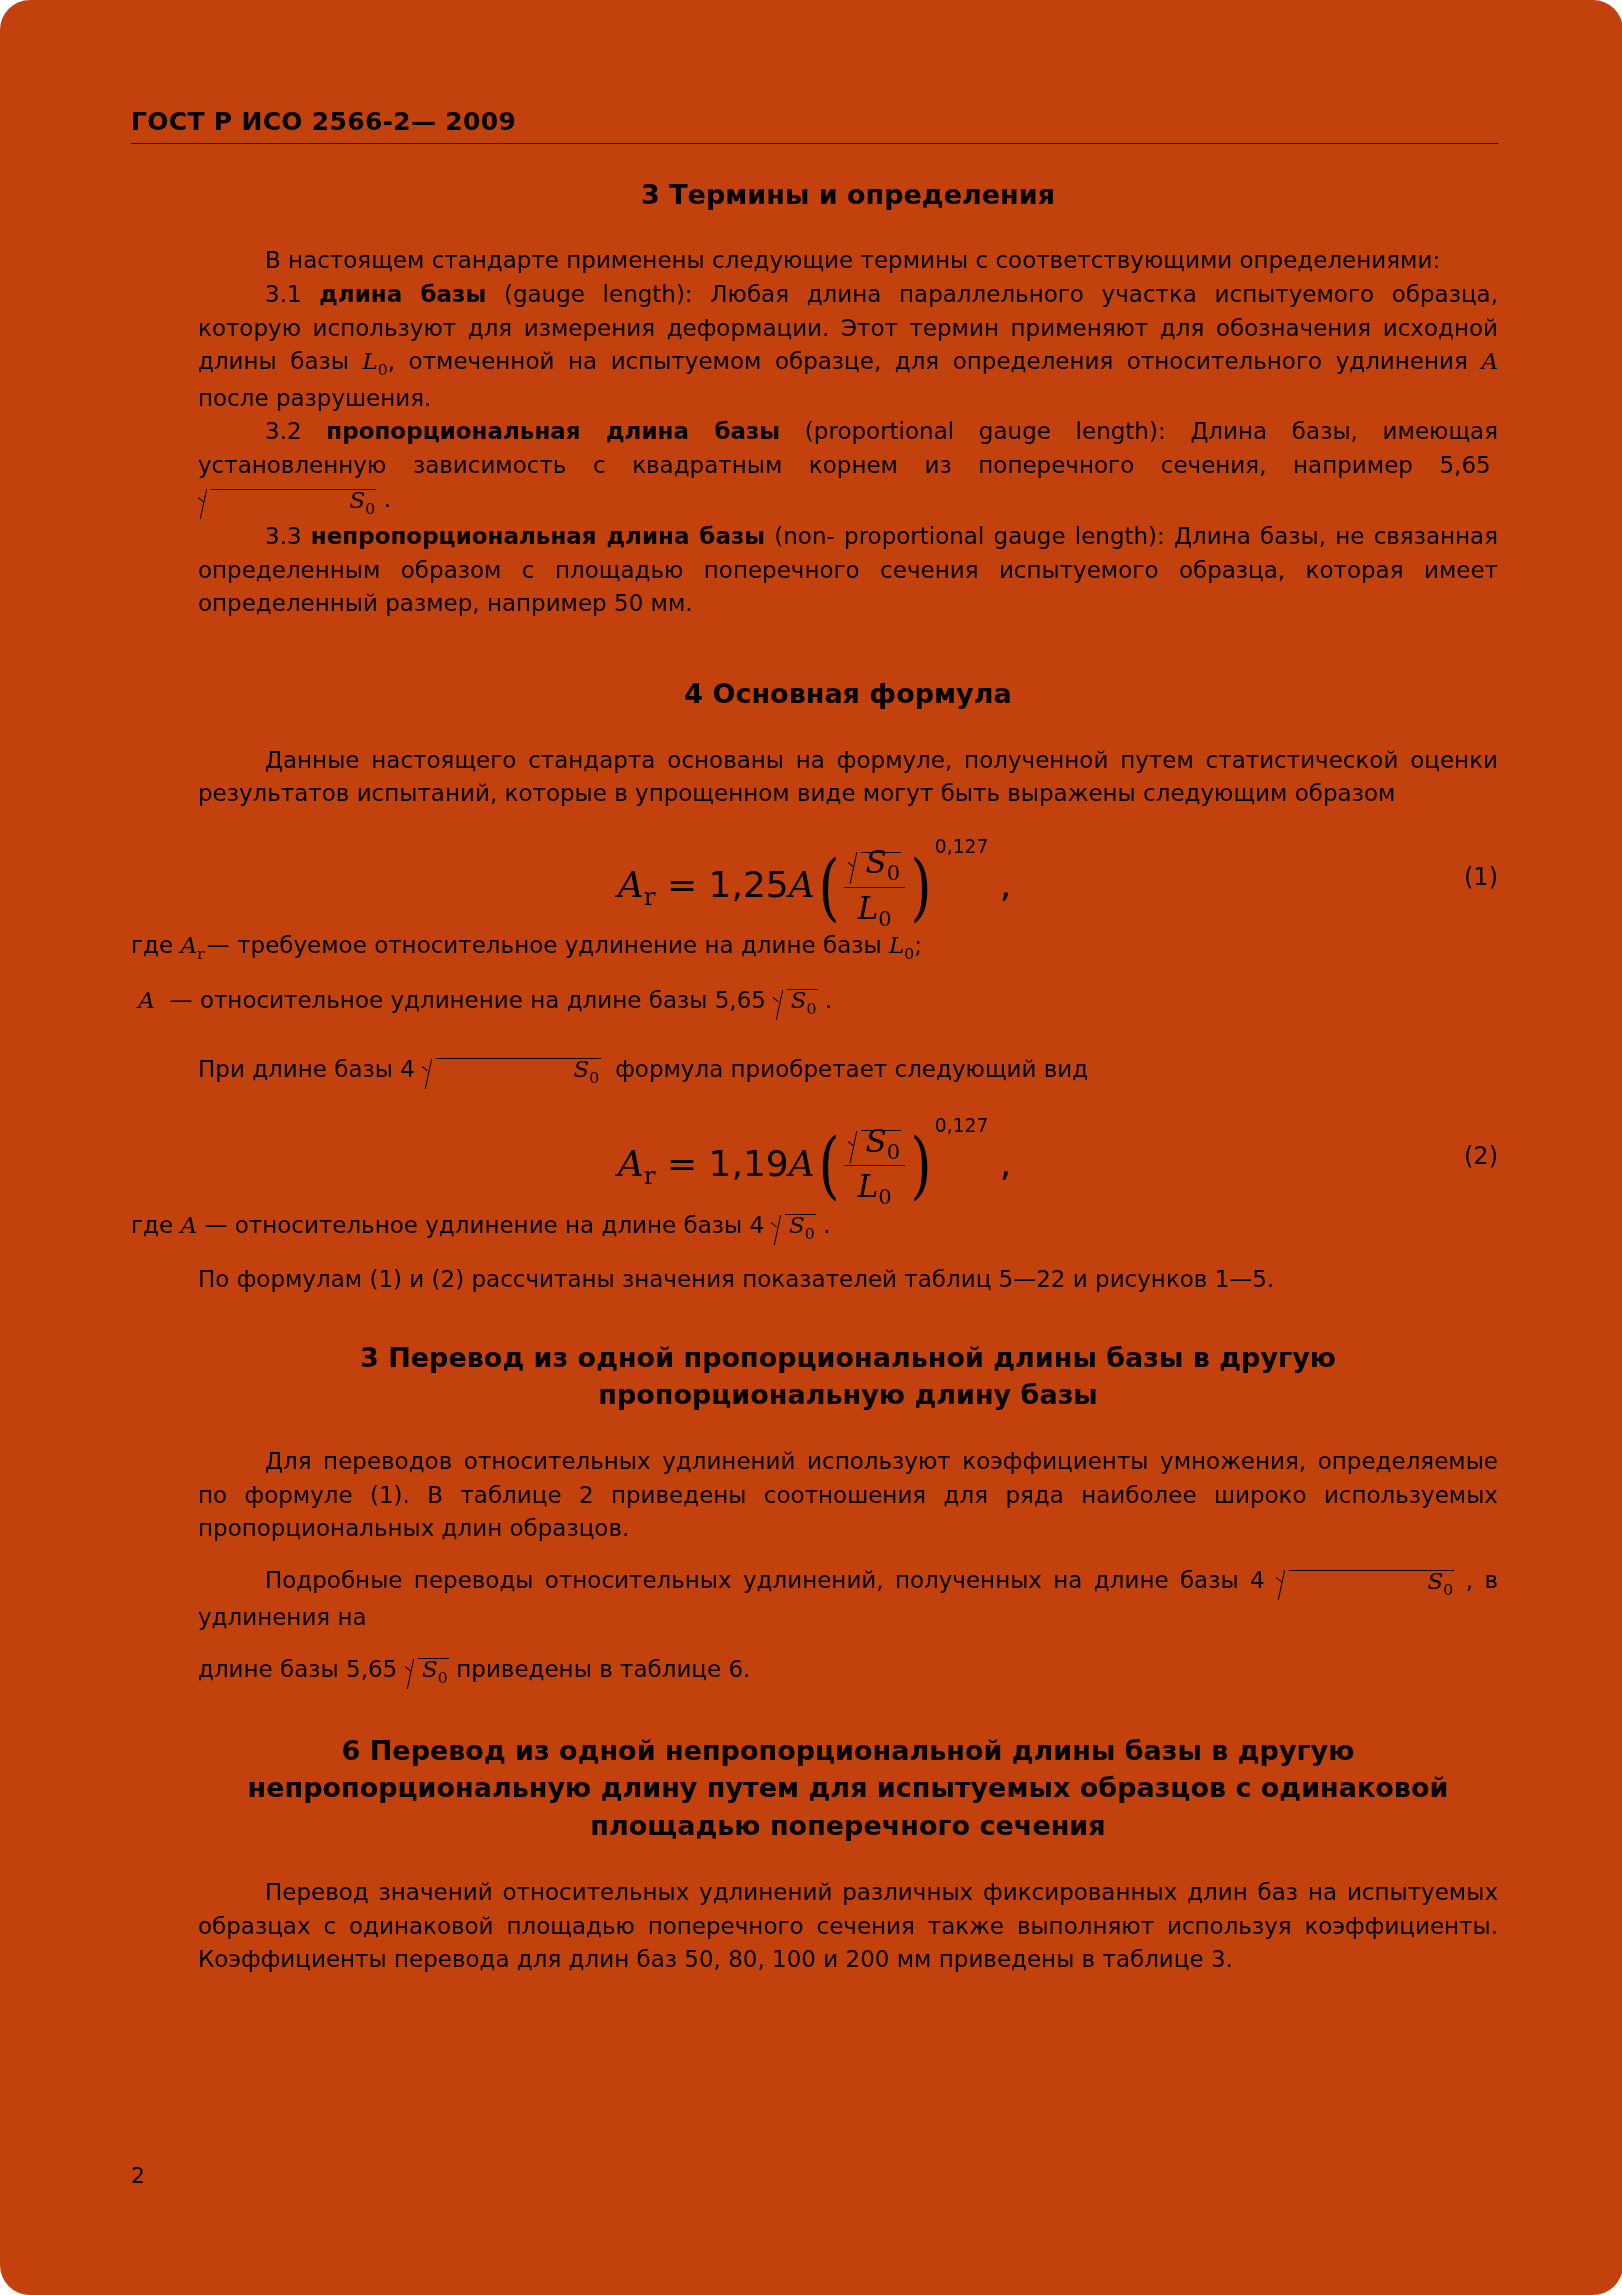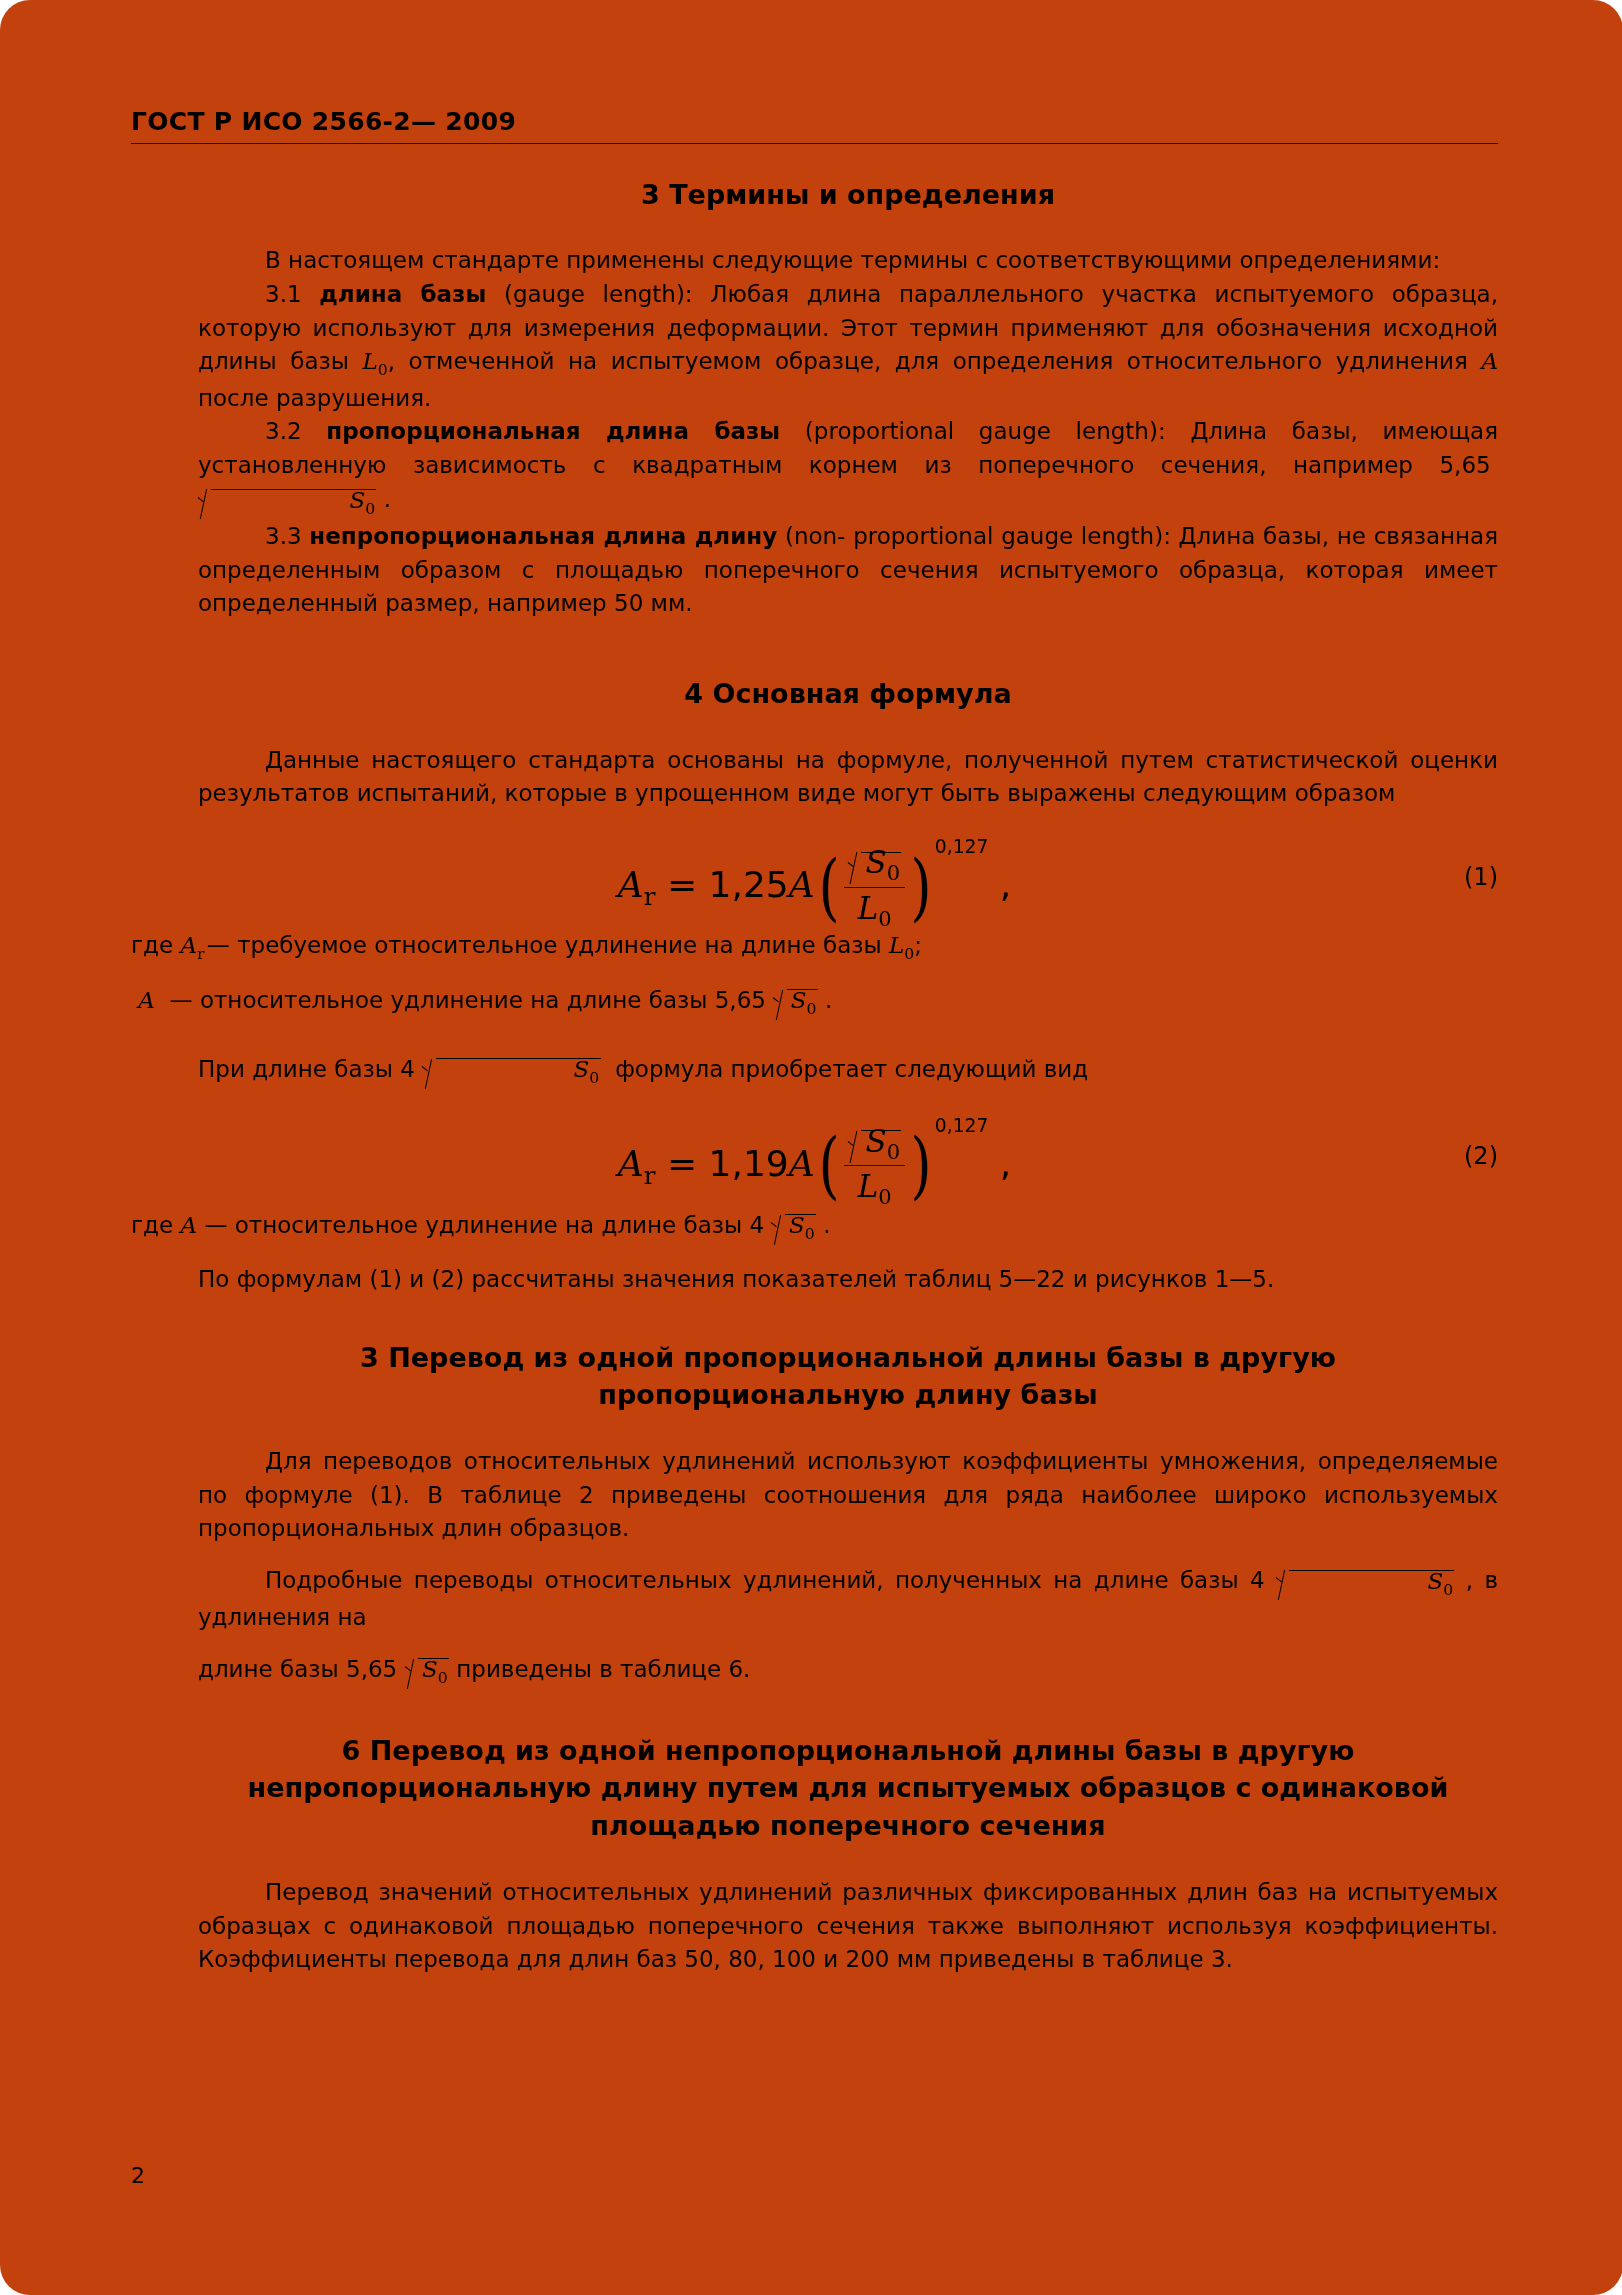--- a/index.html
+++ b/index.html
@@ -199,21 +199,21 @@
 
     <div class="sec-block">
       <h2 class="sec">3 Термины и определения</h2>
       <div class="gap-md"></div>
       <p class="indent"><span>В настоящем стандарте применены следующие термины с соответствующими определениями:</span></p>
 
       <p class="indent">3.1 <b>длина базы</b> (gauge length): Любая длина параллельного участка испытуемого образца, которую используют для измерения деформации. Этот термин применяют для обозначения исходной длины базы <span class="var">L</span><span class="sub">0</span>, отмеченной на испытуемом образце, для определения относительного  удлинения <span class="var">A</span> после разрушения.</p>
 
       <p class="indent">3.2 <b>пропорциональная длина базы</b> (proportional gauge length): Длина базы, имеющая установленную зависимость с квадратным корнем из поперечного сечения, например 5,65&nbsp;<span class="sqrt"><span class="bar"></span><span class="inner"><span class="var">S</span><span class="sub">0</span></span></span>&nbsp;.</p>
 
-      <p class="indent">3.3 <b>непропорциональная длина длину</b> (non- proportional gauge length): Длина базы, не связанная определенным образом с площадью поперечного сечения испытуемого образца, которая имеет определенный размер, например  50 мм.</p>
+      <p class="indent">3.3 <b>непропорциональная длина базы</b> (non- proportional gauge length): Длина базы, не связанная определенным образом с площадью поперечного сечения испытуемого образца, которая имеет определенный размер, например  50 мм.</p>
     </div>
 
     <div class="gap-xl"></div>
 
     <div class="sec-block">
       <h2 class="sec">4 Основная формула</h2>
       <div class="gap-md"></div>
       <p class="indent">Данные настоящего стандарта основаны на формуле, полученной путем статистической оценки результатов испытаний, которые в упрощенном виде могут быть выражены следующим  образом</p>
     </div>
 

